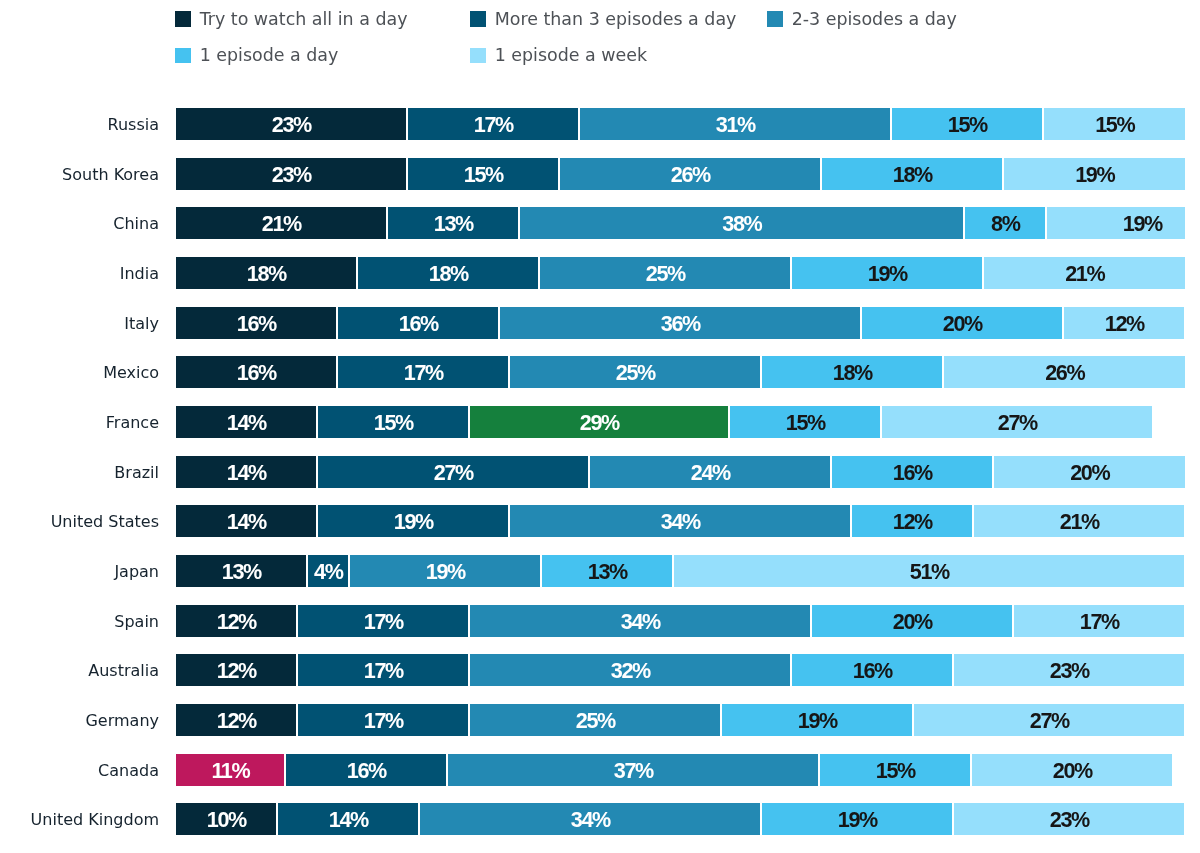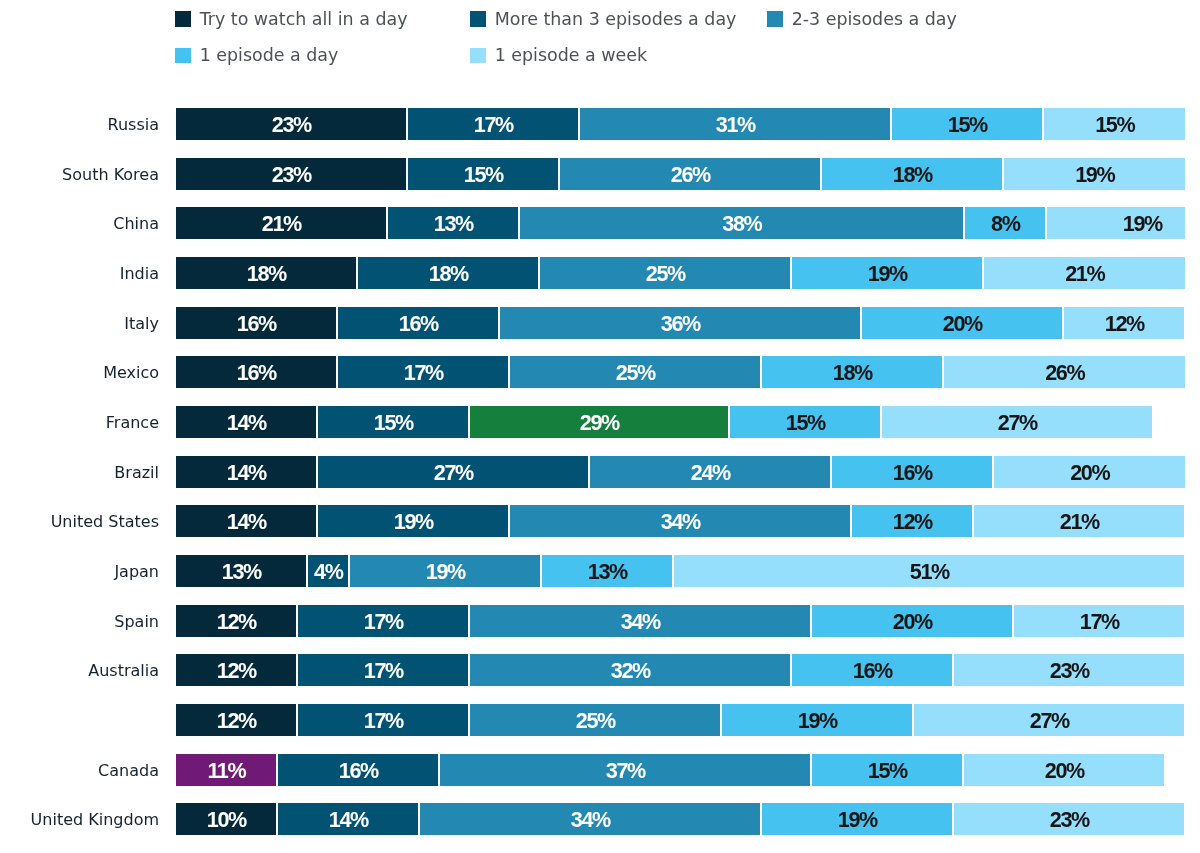--- a/index.html
+++ b/index.html
@@ -302,20 +302,21 @@
           </div>
           <div class="seg on-light" style="width: 160px; background: rgb(69, 194, 240);">
             <span class="seg-value">16%</span>
           </div>
           <div class="seg on-light" style="width: 230px; background: rgb(149, 223, 252);">
             <span class="seg-value">23%</span>
           </div>
         </div>
       </div>
       <div class="row">
+        <div class="row-label">Germany</div>
         <div class="bar">
           <div class="seg" style="width: 120px; background: rgb(4, 41, 58);">
             <span class="seg-value">12%</span>
           </div>
           <div class="seg" style="width: 170px; background: rgb(1, 82, 115);">
             <span class="seg-value">17%</span>
           </div>
           <div class="seg" style="width: 250px; background: rgb(35, 137, 179);">
             <span class="seg-value">25%</span>
           </div>
@@ -323,21 +324,21 @@
             <span class="seg-value">19%</span>
           </div>
           <div class="seg on-light" style="width: 270px; background: rgb(149, 223, 252);">
             <span class="seg-value">27%</span>
           </div>
         </div>
       </div>
       <div class="row">
         <div class="row-label">Canada</div>
         <div class="bar">
-          <div class="seg" style="width: 100px; background: #701a75;">
+          <div class="seg" style="width: 108px; background: #be185d;">
             <span class="seg-value">11%</span>
           </div>
           <div class="seg" style="width: 160px; background: rgb(1, 82, 115);">
             <span class="seg-value">16%</span>
           </div>
           <div class="seg" style="width: 370px; background: rgb(35, 137, 179);">
             <span class="seg-value">37%</span>
           </div>
           <div class="seg on-light" style="width: 150px; background: rgb(69, 194, 240);">
             <span class="seg-value">15%</span>

